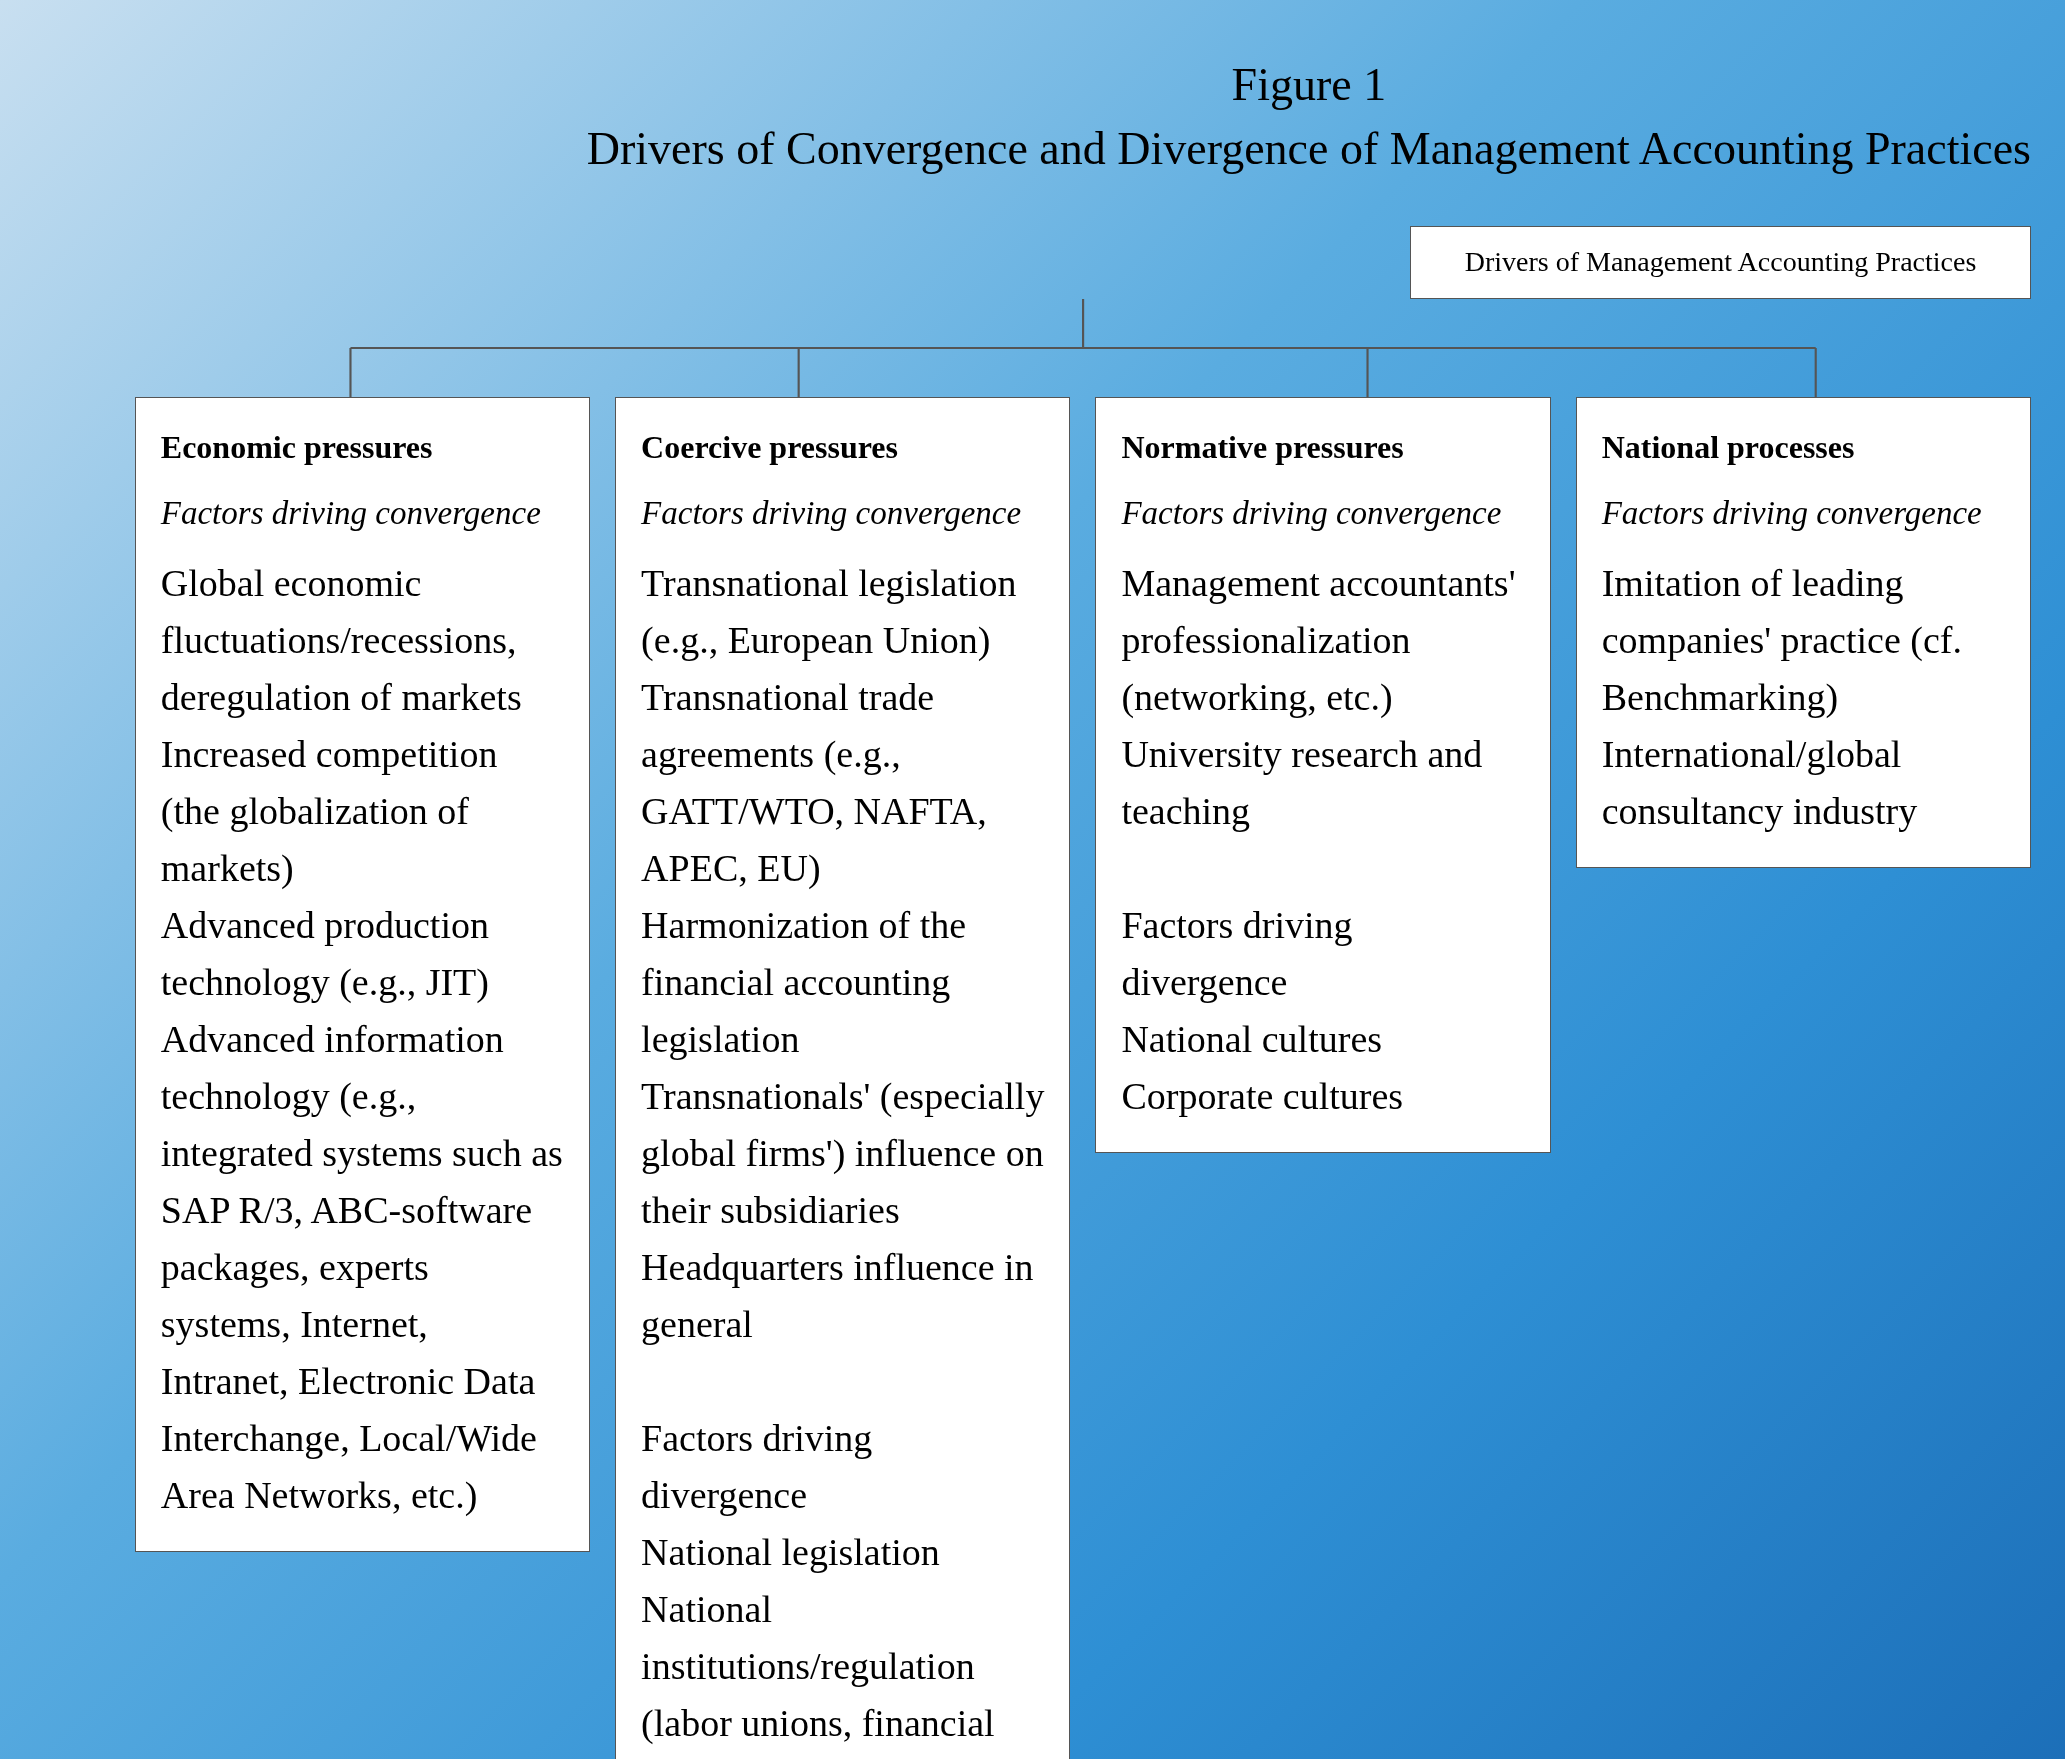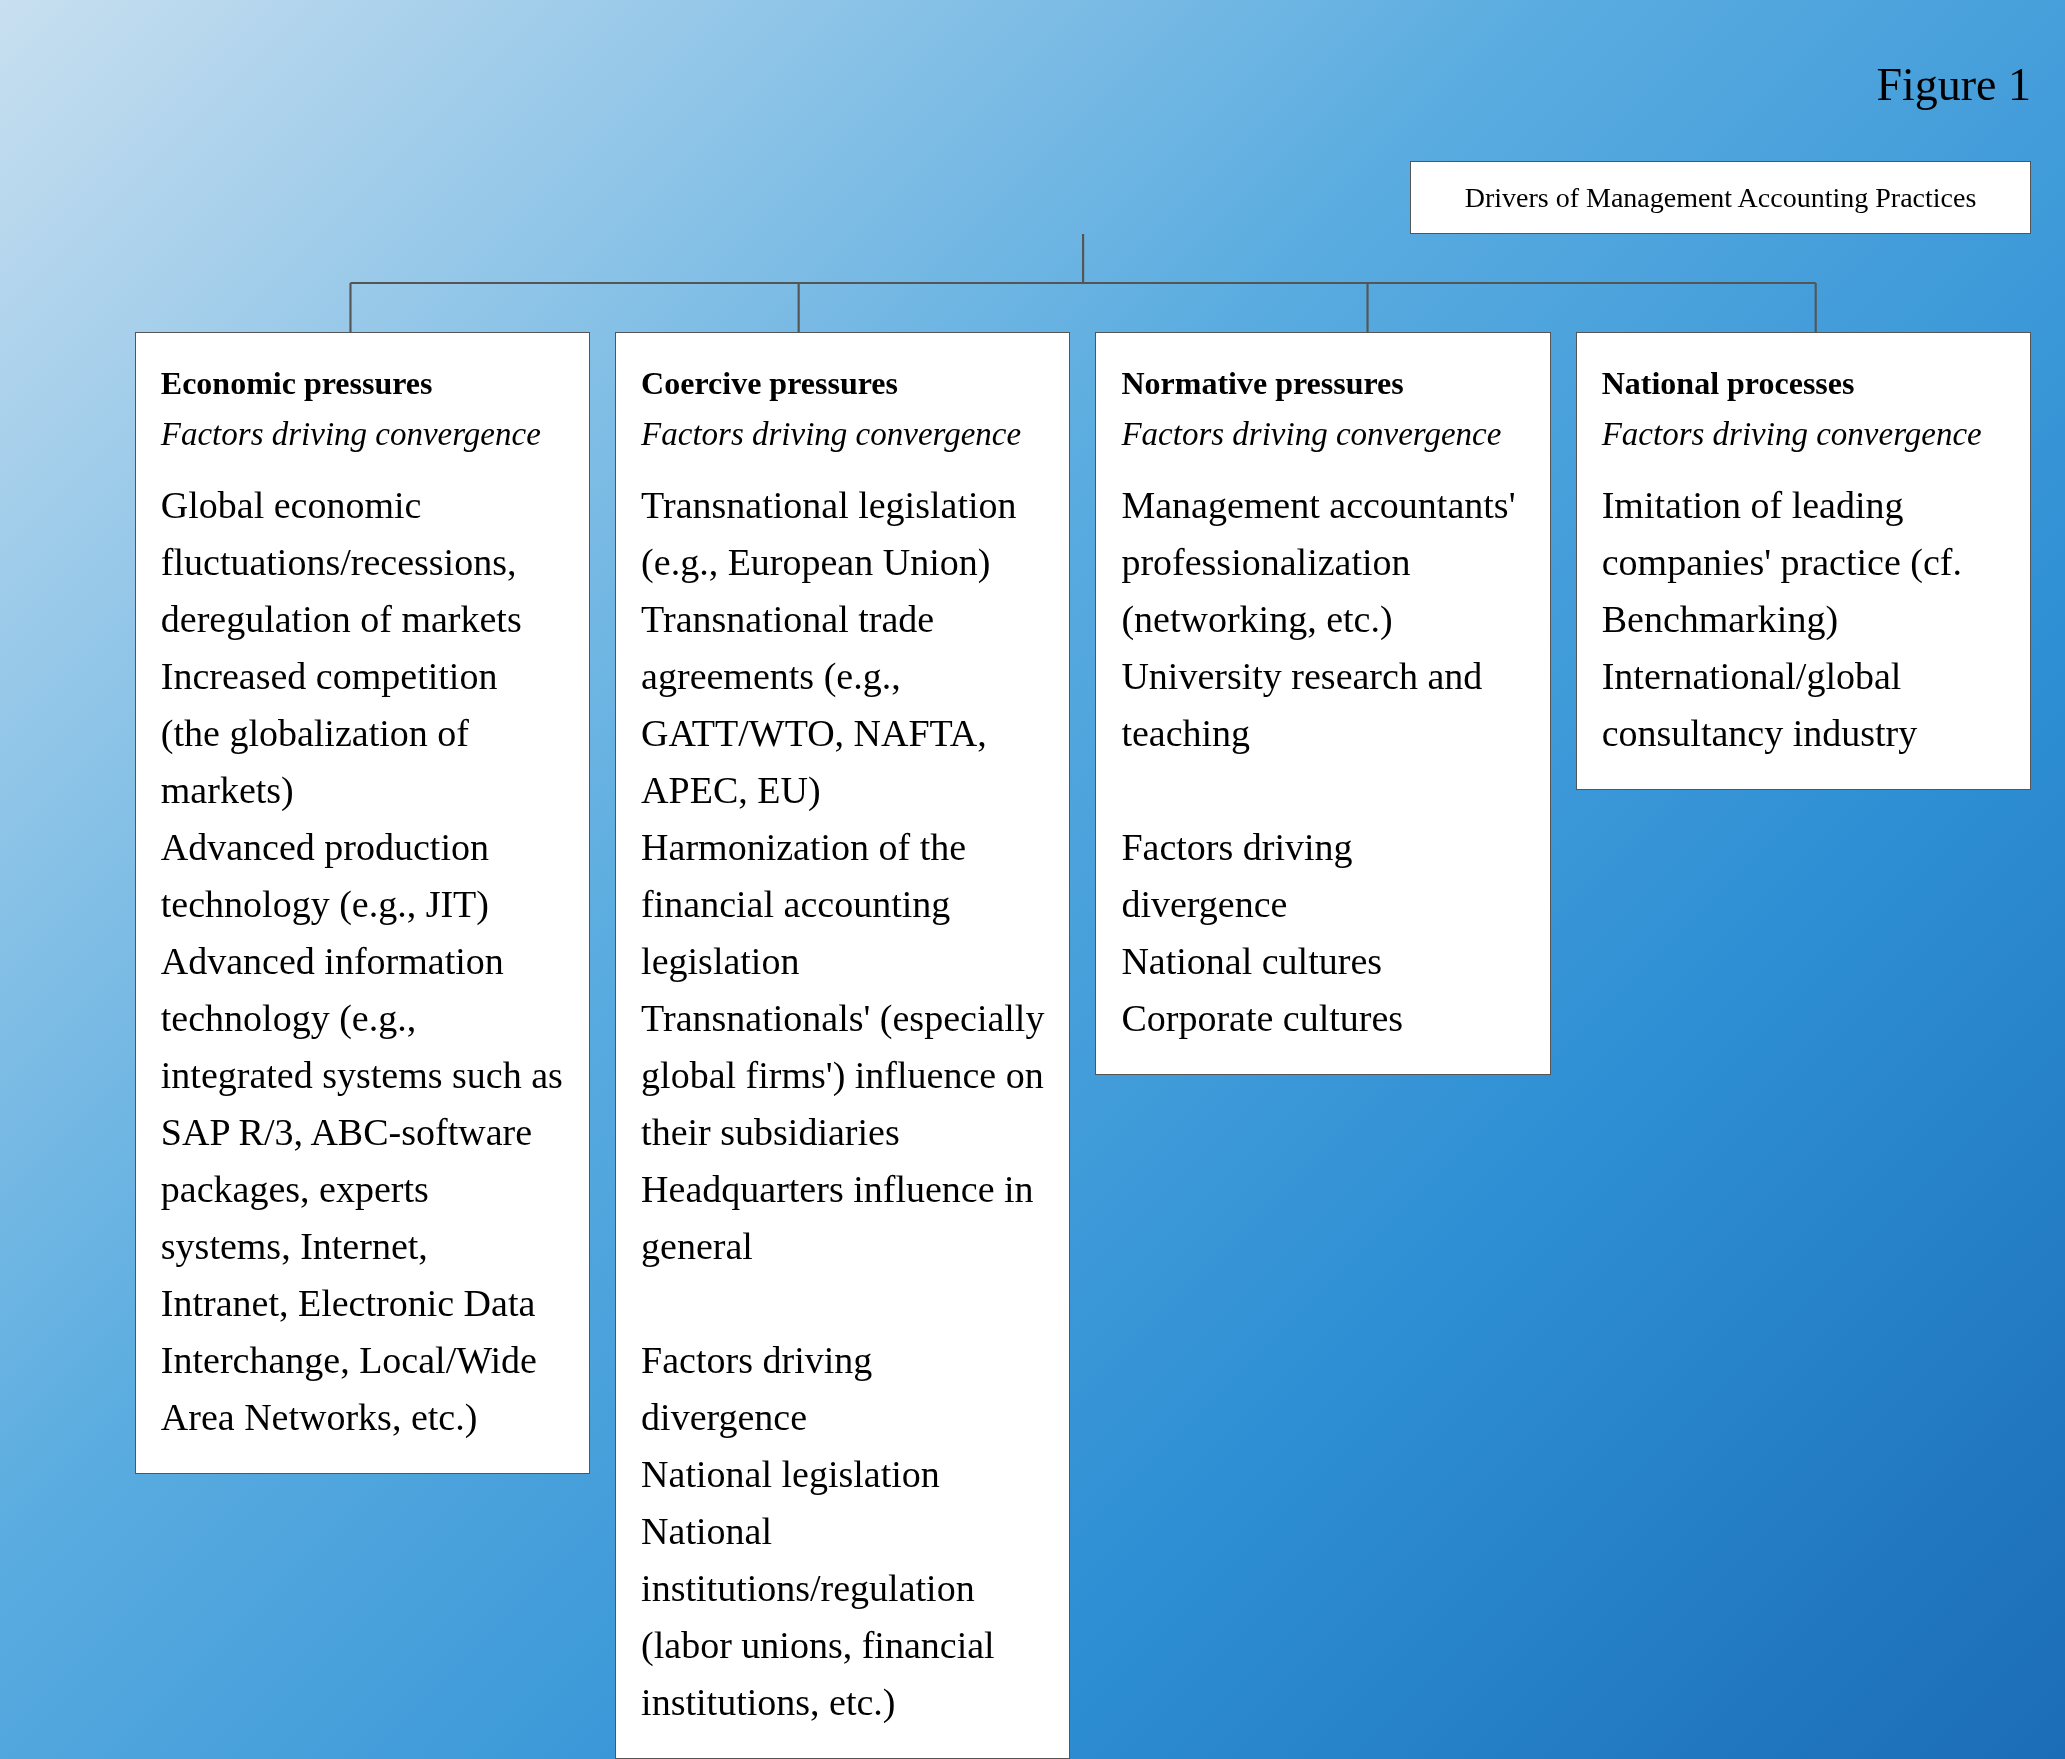--- a/index.html
+++ b/index.html
@@ -59,21 +59,21 @@
       flex: 1;
       min-width: 0;
       font-size: 30px;
       line-height: 1.45;
     }
 
     .card-title {
       font-weight: bold;
       font-size: 32px;
       display: block;
-      margin-bottom: 5px;
+      margin-bottom: 19px;
     }
 
     .card-subtitle {
       font-style: italic;
       font-size: 33px;
       display: block;
       margin-bottom: 17.7px;
     }
 
     .card-body {
@@ -84,20 +84,21 @@
     .italic {
     }
   </style>
 </head>
 <body>
 
 <div class="diagram-wrapper">
 
   <div class="figure-title">
     <span>Figure 1</span><br>
+    <span>Drivers of Convergence and Divergence of Management Accounting Practices</span>
   </div>
 
   <div class="top-box">
     <span>Drivers of Management Accounting Practices</span>
   </div>
 
   <svg style="width:95%;height:98px;display:block;" viewBox="0 0 2200 110" preserveAspectRatio="none">
 
     <line x1="1100" y1="0" x2="1100" y2="55" stroke="#555" stroke-width="2.5"></line>
 

